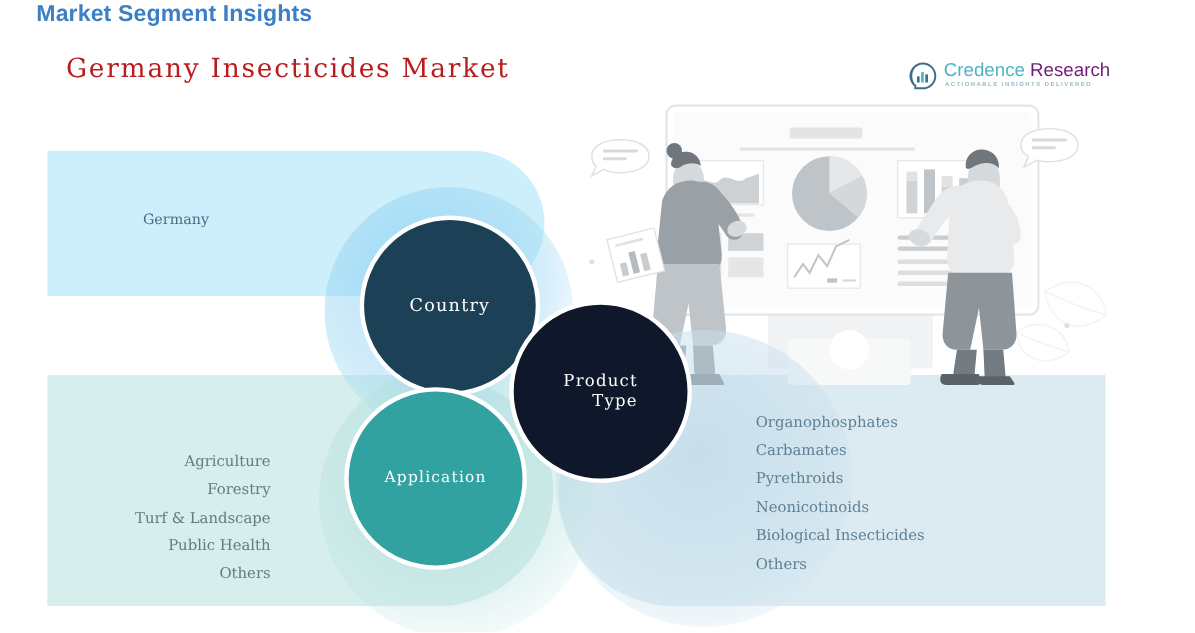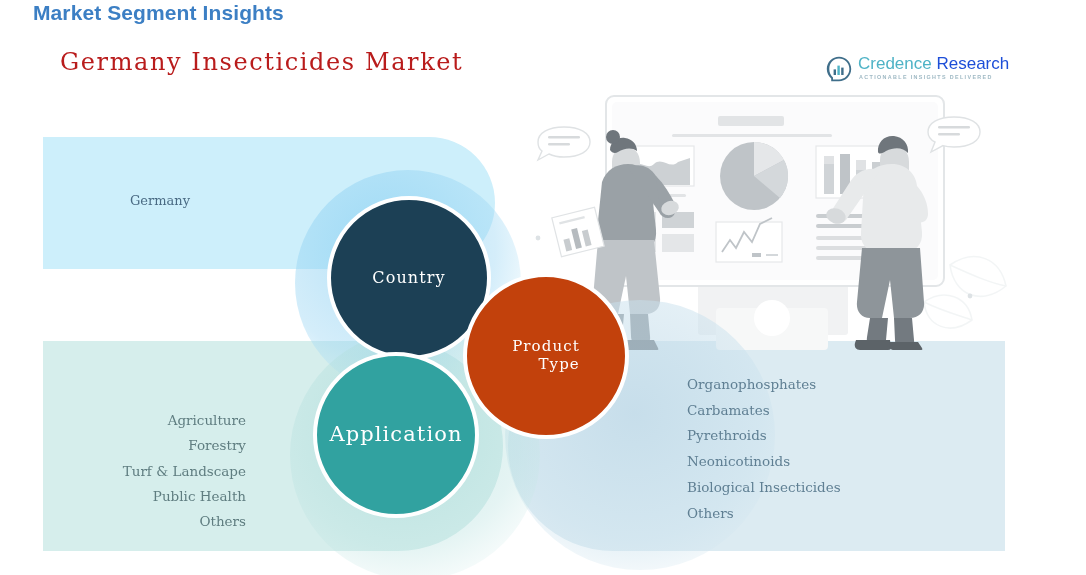--- a/index.html
+++ b/index.html
@@ -29,21 +29,21 @@
 
   
   .logo { position:absolute; left:826px; top:55px; width:170px; height:32px; }
   .logo-mark { position:absolute; left:0; top:1px; width:26px; height:26px; }
   .logo-text {
     position:absolute; left:32px; top:-1px;
     font-size:17px; line-height:19px; white-space:nowrap;
     font-family:"Liberation Sans", sans-serif;
   }
   .logo-text .c1 { color:#4FB3C6; font-weight:400; }
-  .logo-text .c2 { color:#1d4ed8; font-weight:400;margin-top:16px; }
+  .logo-text .c2 { color:#701a75; font-weight:400;margin-top:16px; }
   .logo-tag {
     position:absolute; left:33px; top:19px;
     font-size:5.4px; letter-spacing:1.35px; color:#9fb9c4;
     font-family:"Liberation Sans", sans-serif;
     white-space:nowrap; text-transform:uppercase; font-weight:700;
   }
 
   
   .panel { position:absolute; }
 
@@ -86,25 +86,25 @@
     font-family:"DejaVu Serif", serif;
     border:4px solid #ffffff;
     line-height:1.22;
   }
   .bubble-country {
     left:327px; top:196px; width:164px; height:164px;
     background:#1C4055; font-size:16px; letter-spacing:1.1px;
   }
   .bubble-application {
     left:313px; top:352px; width:166px; height:166px;
-    background:#31A2A0; font-size:21px; letter-spacing:1.1px;
+    background:#31A2A0; font-size:14px; letter-spacing:1.1px;
   }
   .bubble-product {
     left:463px; top:273px; width:166px; height:166px;
-    background:#c2410c; font-size:15px; letter-spacing:1.1px;
+    background:#0f172a; font-size:15px; letter-spacing:1.1px;
     padding-bottom:2px;
   }
   .bubble-product .lbl { display:block; }
 
   
   .seg-list { position:absolute; font-family:"DejaVu Serif", serif; }
   .seg-list .item { white-space:nowrap; }
 
   .list-country {
     left:50px; top:193px; width:220px;

